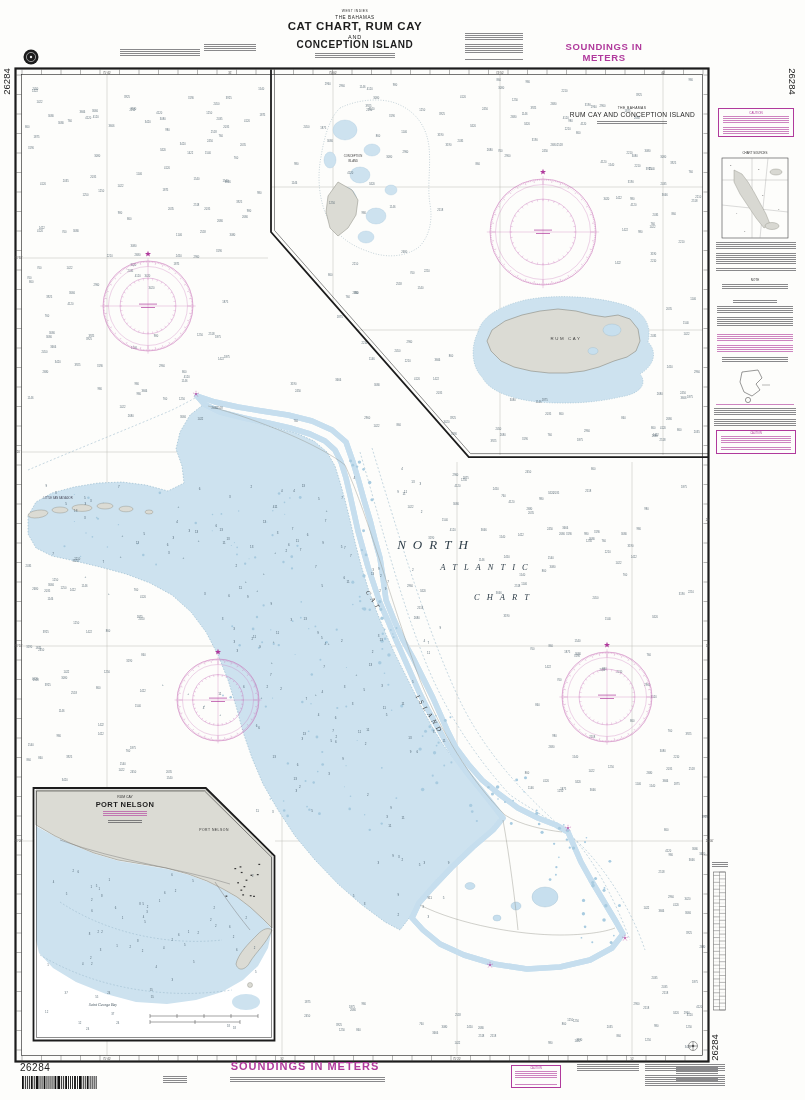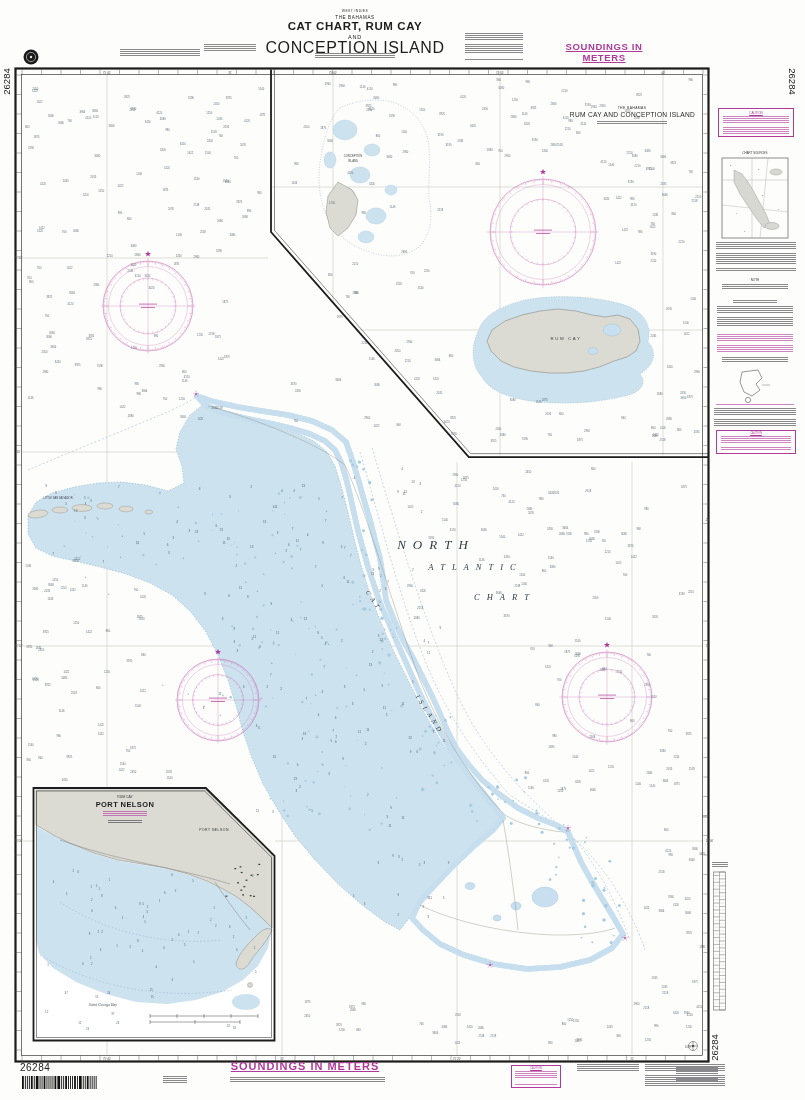--- a/index.html
+++ b/index.html
@@ -1,20 +1,20 @@
 <!DOCTYPE html>
 <html><head>
 <meta charset="utf-8">
 <style>
   html,body{margin:0;padding:0;background:#eeeeea;}
   #sheet{position:relative;width:805px;height:1100px;background:#fdfdfb;overflow:hidden;
          font-family:"Liberation Sans",sans-serif;color:#222;}
   .abs{position:absolute;}
   .ctr{text-align:center;}
-  .mag{color:#b03a9c;text-decoration:underline;}
+  .mag{color:#b03a9c;}
   
   .mt{position:absolute;background:repeating-linear-gradient(to bottom,rgba(60,60,65,.60) 0px,rgba(60,60,65,.60) .75px,rgba(0,0,0,0) .75px,rgba(0,0,0,0) 2.15px);}
   .mt.m{background:repeating-linear-gradient(to bottom,rgba(176,58,156,.62) 0px,rgba(176,58,156,.62) .75px,rgba(0,0,0,0) .75px,rgba(0,0,0,0) 2.15px);}
   .box-m{position:absolute;border:.7px solid #b03a9c;}
   svg text{font-family:"Liberation Sans",sans-serif;}
   .serif-it{font-family:"Liberation Serif",serif;font-style:italic;}
 </style>
 </head>
 <body>
 
@@ -2385,32 +2385,32 @@
     <text x="58" y="499" font-size="2.6" text-anchor="middle" fill="#445">LITTLE SAN SALVADOR</text>
     <text x="214" y="831" font-size="3.4" letter-spacing="0.5" text-anchor="middle" fill="#333">PORT NELSON</text>
     <text x="103" y="1006" font-size="4" text-anchor="middle" class="serif-it" fill="#45555f">Saint George Bay</text>
   </g>
 </svg>
 
 <div class="abs ctr" style="left:255px;top:9px;width:200px;font-size:3.4px;letter-spacing:.4px;color:#333">WEST INDIES</div>
 <div class="abs ctr" style="left:255px;top:14.5px;width:200px;font-size:4.6px;letter-spacing:.6px;color:#222">THE BAHAMAS</div>
 <div class="abs ctr" style="left:230px;top:20px;width:250px;font-size:11.5px;font-weight:bold;letter-spacing:.6px;color:#1d1d1d">CAT CHART, RUM CAY</div>
 <div class="abs ctr" style="left:255px;top:33.5px;width:200px;font-size:5.5px;letter-spacing:.8px;color:#222">AND</div>
-<div class="abs ctr" style="left:230px;top:38.5px;width:250px;font-size:16px;font-weight:normal;letter-spacing:.6px;color:#1d1d1d">CONCEPTION ISLAND</div>
+<div class="abs ctr" style="left:230px;top:38.5px;width:250px;font-size:10px;font-weight:bold;letter-spacing:.6px;color:#1d1d1d">CONCEPTION ISLAND</div>
 
 <div class="abs ctr mag" style="left:544px;top:41px;width:120px;font-size:9.5px;letter-spacing:.6px;font-weight:bold">SOUNDINGS IN METERS</div>
 <div class="abs ctr mag" style="left:200px;top:1060px;width:210px;font-size:11px;letter-spacing:1px;font-weight:bold">SOUNDINGS IN METERS</div>
 
 <div class="abs ctr" style="left:-14px;top:76px;width:40px;font-size:9.5px;transform:rotate(-90deg);color:#222">26284</div>
 <div class="abs ctr" style="left:772px;top:76px;width:40px;font-size:9.5px;transform:rotate(90deg);color:#222">26284</div>
 <div class="abs ctr" style="left:694px;top:1042px;width:40px;font-size:9.5px;transform:rotate(-90deg);color:#222">26284</div>
 <div class="abs" style="left:20px;top:1062px;font-size:10px;letter-spacing:.5px;color:#222">26284</div>
 
 <div class="abs ctr serif-it" style="left:396px;top:537px;width:80px;font-size:13px;letter-spacing:7px;color:#2f3e49">NORTH</div>
-<div class="abs ctr serif-it" style="left:423px;top:562px;width:105px;font-size:8.5px;letter-spacing:7px;color:#2f3e49">ATLANTIC</div>
+<div class="abs ctr serif-it" style="left:435px;top:562px;width:105px;font-size:8.5px;letter-spacing:7px;color:#2f3e49">ATLANTIC</div>
 <div class="abs ctr serif-it" style="left:460px;top:592px;width:90px;font-size:8.5px;letter-spacing:7px;color:#2f3e49">CHART</div>
 
 <div class="abs ctr" style="left:552px;top:106px;width:160px;font-size:3.4px;letter-spacing:.4px;color:#333">THE BAHAMAS</div>
 <div class="abs ctr" style="left:545px;top:111px;width:175px;font-size:6.6px;letter-spacing:.3px;color:#1d1d1d">RUM CAY AND CONCEPTION ISLAND</div>
 <div class="mt" style="left:597px;top:121px;width:70px;height:4px"></div>
 
 <div class="abs ctr" style="left:85px;top:795px;width:80px;font-size:3.4px;color:#333">RUM CAY</div>
 <div class="abs ctr" style="left:75px;top:800px;width:100px;font-size:7.5px;font-weight:bold;letter-spacing:.4px;color:#1d1d1d">PORT NELSON</div>
 <div class="mt m" style="left:103px;top:811px;width:44px;height:6px"></div>
 <div class="mt" style="left:108px;top:820px;width:34px;height:3px"></div>

